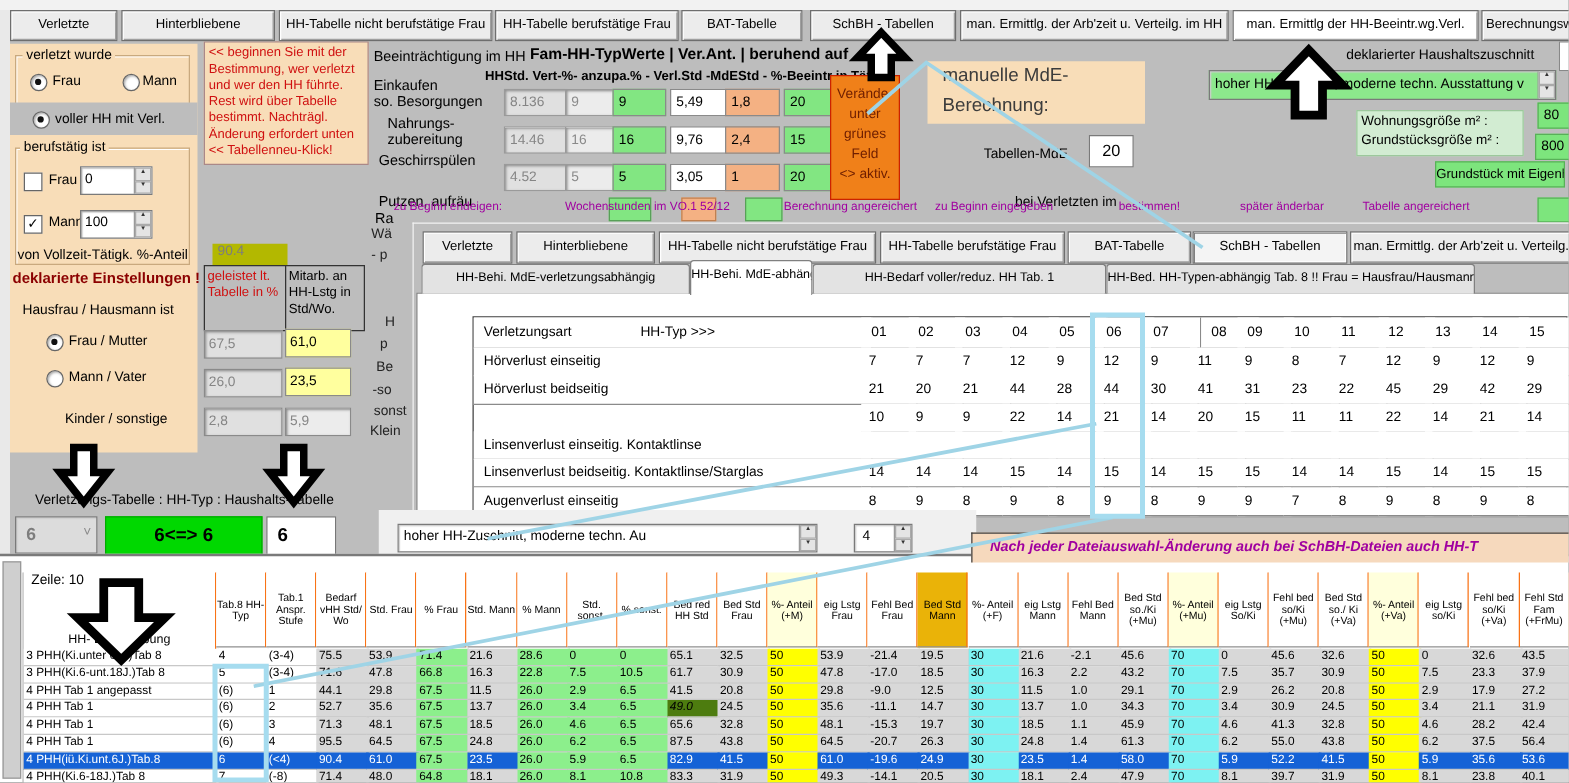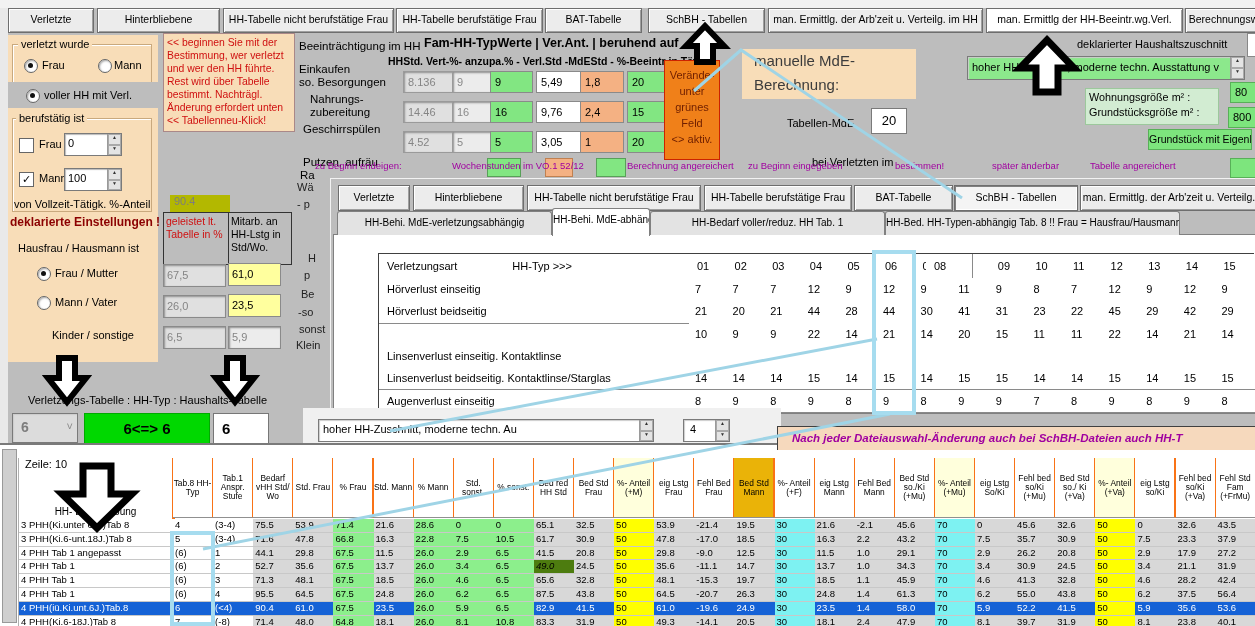--- a/index.html
+++ b/index.html
@@ -29,21 +29,21 @@
   .spinbtns div{flex:1;background:#e4e4e4;border:1px solid #aaa;font-size:5px;line-height:4px;text-align:center;color:#333;}
   .cell{position:absolute;border:1px solid #8a8a8a;font-size:11px;line-height:20px;text-align:left;padding-left:3px;overflow:hidden;white-space:nowrap;}
   .svgann{position:absolute;left:0;top:0;z-index:60;pointer-events:none;}
   .fragment{position:absolute;font-size:11px;white-space:nowrap;color:#222;}
   .purple{position:absolute;font-size:9.5px;color:#a000a0;white-space:nowrap;z-index:2;}
   #innerwin{position:absolute;left:330px;top:178px;width:925px;height:271px;background:#bdbdbd;
             border-left:1px solid #f2f2f2;border-top:1px solid #f2f2f2;z-index:2;}
   #tabpage{position:absolute;left:2px;top:55px;width:921px;height:178px;background:#fff;border:1px solid #808080;}
   #bottomwin{position:absolute;left:0;top:443px;width:1255px;height:183px;background:#ffffff;border-top:2px solid #7a7a7a;z-index:3;}
   #btgrid{position:absolute;left:18px;top:13px;width:1237px;height:170px;border-left:1px solid #b0b0b0;}
-  .bth{position:absolute;background:#fff;border-right:3px solid #f97316;border-bottom:1px solid #909090;
+  .bth{position:absolute;background:#fff;border-right:1px solid #f97316;border-bottom:1px solid #909090;
        font-size:8.4px;line-height:8.8px;display:flex;align-items:center;justify-content:center;text-align:center;overflow:hidden;}
   .btc{position:absolute;border-right:1px solid #c0c0c0;border-bottom:1px solid #c8c8c8;
        font-size:9.5px;padding-left:2px;overflow:hidden;white-space:nowrap;}
   .itcell{position:absolute;background:#fff;border-right:1px solid #8a8a8a;border-bottom:1px solid #8a8a8a;
           font-size:11px;overflow:hidden;white-space:nowrap;}
   .combo{position:absolute;background:#fff;border:1px solid #7a7a7a;box-shadow:inset 1px 1px 1px #ccc;font-size:11px;overflow:hidden;}
   .greenbox{background:#7de57d;border:1px solid #58b058;font-size:11px;position:absolute;overflow:hidden;white-space:nowrap;}
 </style>
 </head>
 <body>
@@ -118,21 +118,21 @@
   </div>
 
   <div class="abs" style="left:170px;top:195px;width:56px;height:18px;background:#b3b800;color:#7d7d7d;font-size:11px;padding-left:4px;">90.4</div>
 
   <div class="abs" style="left:163px;top:212px;width:60px;height:47px;background:#bdbdbd;border:1px solid #333;font-size:10.5px;line-height:13px;padding:2px;color:#cf1010;">geleistet lt. Tabelle in %</div>
   <div class="abs" style="left:228px;top:212px;width:58px;height:47px;background:#bdbdbd;border:1px solid #333;font-size:10.5px;line-height:13px;padding:2px;">Mitarb. an HH-Lstg in Std/Wo.</div>
   <div class="cell inset" style="left:163px;top:264px;width:58px;height:21px;">67,5</div>
   <div class="cell" style="left:228px;top:263px;width:48px;height:21px;background:#ffff9e;">61,0</div>
   <div class="cell inset" style="left:163px;top:295px;width:58px;height:21px;">26,0</div>
   <div class="cell" style="left:228px;top:294px;width:48px;height:21px;background:#ffff9e;">23,5</div>
-  <div class="cell inset" style="left:163px;top:326px;width:58px;height:21px;">6,5</div>
+  <div class="cell inset" style="left:163px;top:326px;width:58px;height:21px;">2,8</div>
   <div class="cell inset" style="left:228px;top:326px;width:48px;height:21px;background:#ececec;">5,9</div>
 
   <div class="lbl" style="left:299px;top:40px;font-size:11.5px;">Beeinträchtigung im HH</div>
   <div class="lbl" style="left:424px;top:36px;font-weight:bold;font-size:12.5px;">Fam-HH-TypWerte | Ver.Ant.  | beruhend auf</div>
   <div class="lbl" style="left:388px;top:55px;font-weight:bold;font-size:10.5px;">HHStd.  Vert-%-  anzupa.% - Verl.Std -MdEStd - %-Beeintr in Tätk</div>
   <div id="imp-rows">
       <div style="position: absolute; left: 299px; top: 63px; font-size: 11.5px; line-height: 13px;">
         <div>Einkaufen</div>
         <div>so. Besorgungen</div>
       </div>
@@ -242,21 +242,21 @@
   </div>
   <div id="injury-table" class="abs" style="z-index: 2; left: 378px; top: 253px; border: 1px solid rgb(64, 64, 64); background: rgb(255, 255, 255); width: 874px; height: 157.8px;">
       <div class="itcell" style="left: 0px; top: 0px; width: 310px; height: 24px; line-height: 24px; padding-left: 8px;"><div style="display: inline;">Verletzungsart</div><div style="display: inline; margin-left: 55px;">HH-Typ &gt;&gt;&gt;</div></div>
       <div class="itcell" style="left: 310px; top: 0px; width: 37.6px; height: 24px; line-height: 24px; padding-left: 8px;">01</div>
       <div class="itcell" style="left: 347.6px; top: 0px; width: 37.6px; height: 24px; line-height: 24px; padding-left: 8px;">02</div>
       <div class="itcell" style="left: 385.2px; top: 0px; width: 37.6px; height: 24px; line-height: 24px; padding-left: 8px;">03</div>
       <div class="itcell" style="left: 422.8px; top: 0px; width: 37.6px; height: 24px; line-height: 24px; padding-left: 8px;">04</div>
       <div class="itcell" style="left: 460.4px; top: 0px; width: 37.6px; height: 24px; line-height: 24px; padding-left: 8px;">05</div>
       <div class="itcell" style="left: 498px; top: 0px; width: 37.6px; height: 24px; line-height: 24px; padding-left: 8px;">06</div>
       <div class="itcell" style="left: 535.6px; top: 0px; width: 37.6px; height: 24px; line-height: 24px; padding-left: 8px;">07</div>
-      <div class="itcell" style="left: 547px; top: 0px; width: 37.6px; height: 24px; line-height: 24px; padding-left: 8px;">08</div>
+      <div class="itcell" style="left: 582px; top: 0px; width: 37.6px; height: 24px; line-height: 24px; padding-left: 8px;">08</div>
       <div class="itcell" style="left: 610.8px; top: 0px; width: 37.6px; height: 24px; line-height: 24px; padding-left: 8px;">09</div>
       <div class="itcell" style="left: 648.4px; top: 0px; width: 37.6px; height: 24px; line-height: 24px; padding-left: 8px;">10</div>
       <div class="itcell" style="left: 686px; top: 0px; width: 37.6px; height: 24px; line-height: 24px; padding-left: 8px;">11</div>
       <div class="itcell" style="left: 723.6px; top: 0px; width: 37.6px; height: 24px; line-height: 24px; padding-left: 8px;">12</div>
       <div class="itcell" style="left: 761.2px; top: 0px; width: 37.6px; height: 24px; line-height: 24px; padding-left: 8px;">13</div>
       <div class="itcell" style="left: 798.8px; top: 0px; width: 37.6px; height: 24px; line-height: 24px; padding-left: 8px;">14</div>
       <div class="itcell" style="left: 836.4px; top: 0px; width: 37.6px; height: 24px; line-height: 24px; padding-left: 8px;">15</div>
       <div class="itcell" style="left: 0px; top: 24px; width: 310px; height: 22.3px; line-height: 22.3px; padding-left: 8px;">Hörverlust einseitig</div>
       <div class="itcell" style="left: 310px; top: 24px; width: 37.6px; height: 22.3px; line-height: 22.3px; padding-left: 6px;">7</div>
       <div class="itcell" style="left: 347.6px; top: 24px; width: 37.6px; height: 22.3px; line-height: 22.3px; padding-left: 6px;">7</div>

